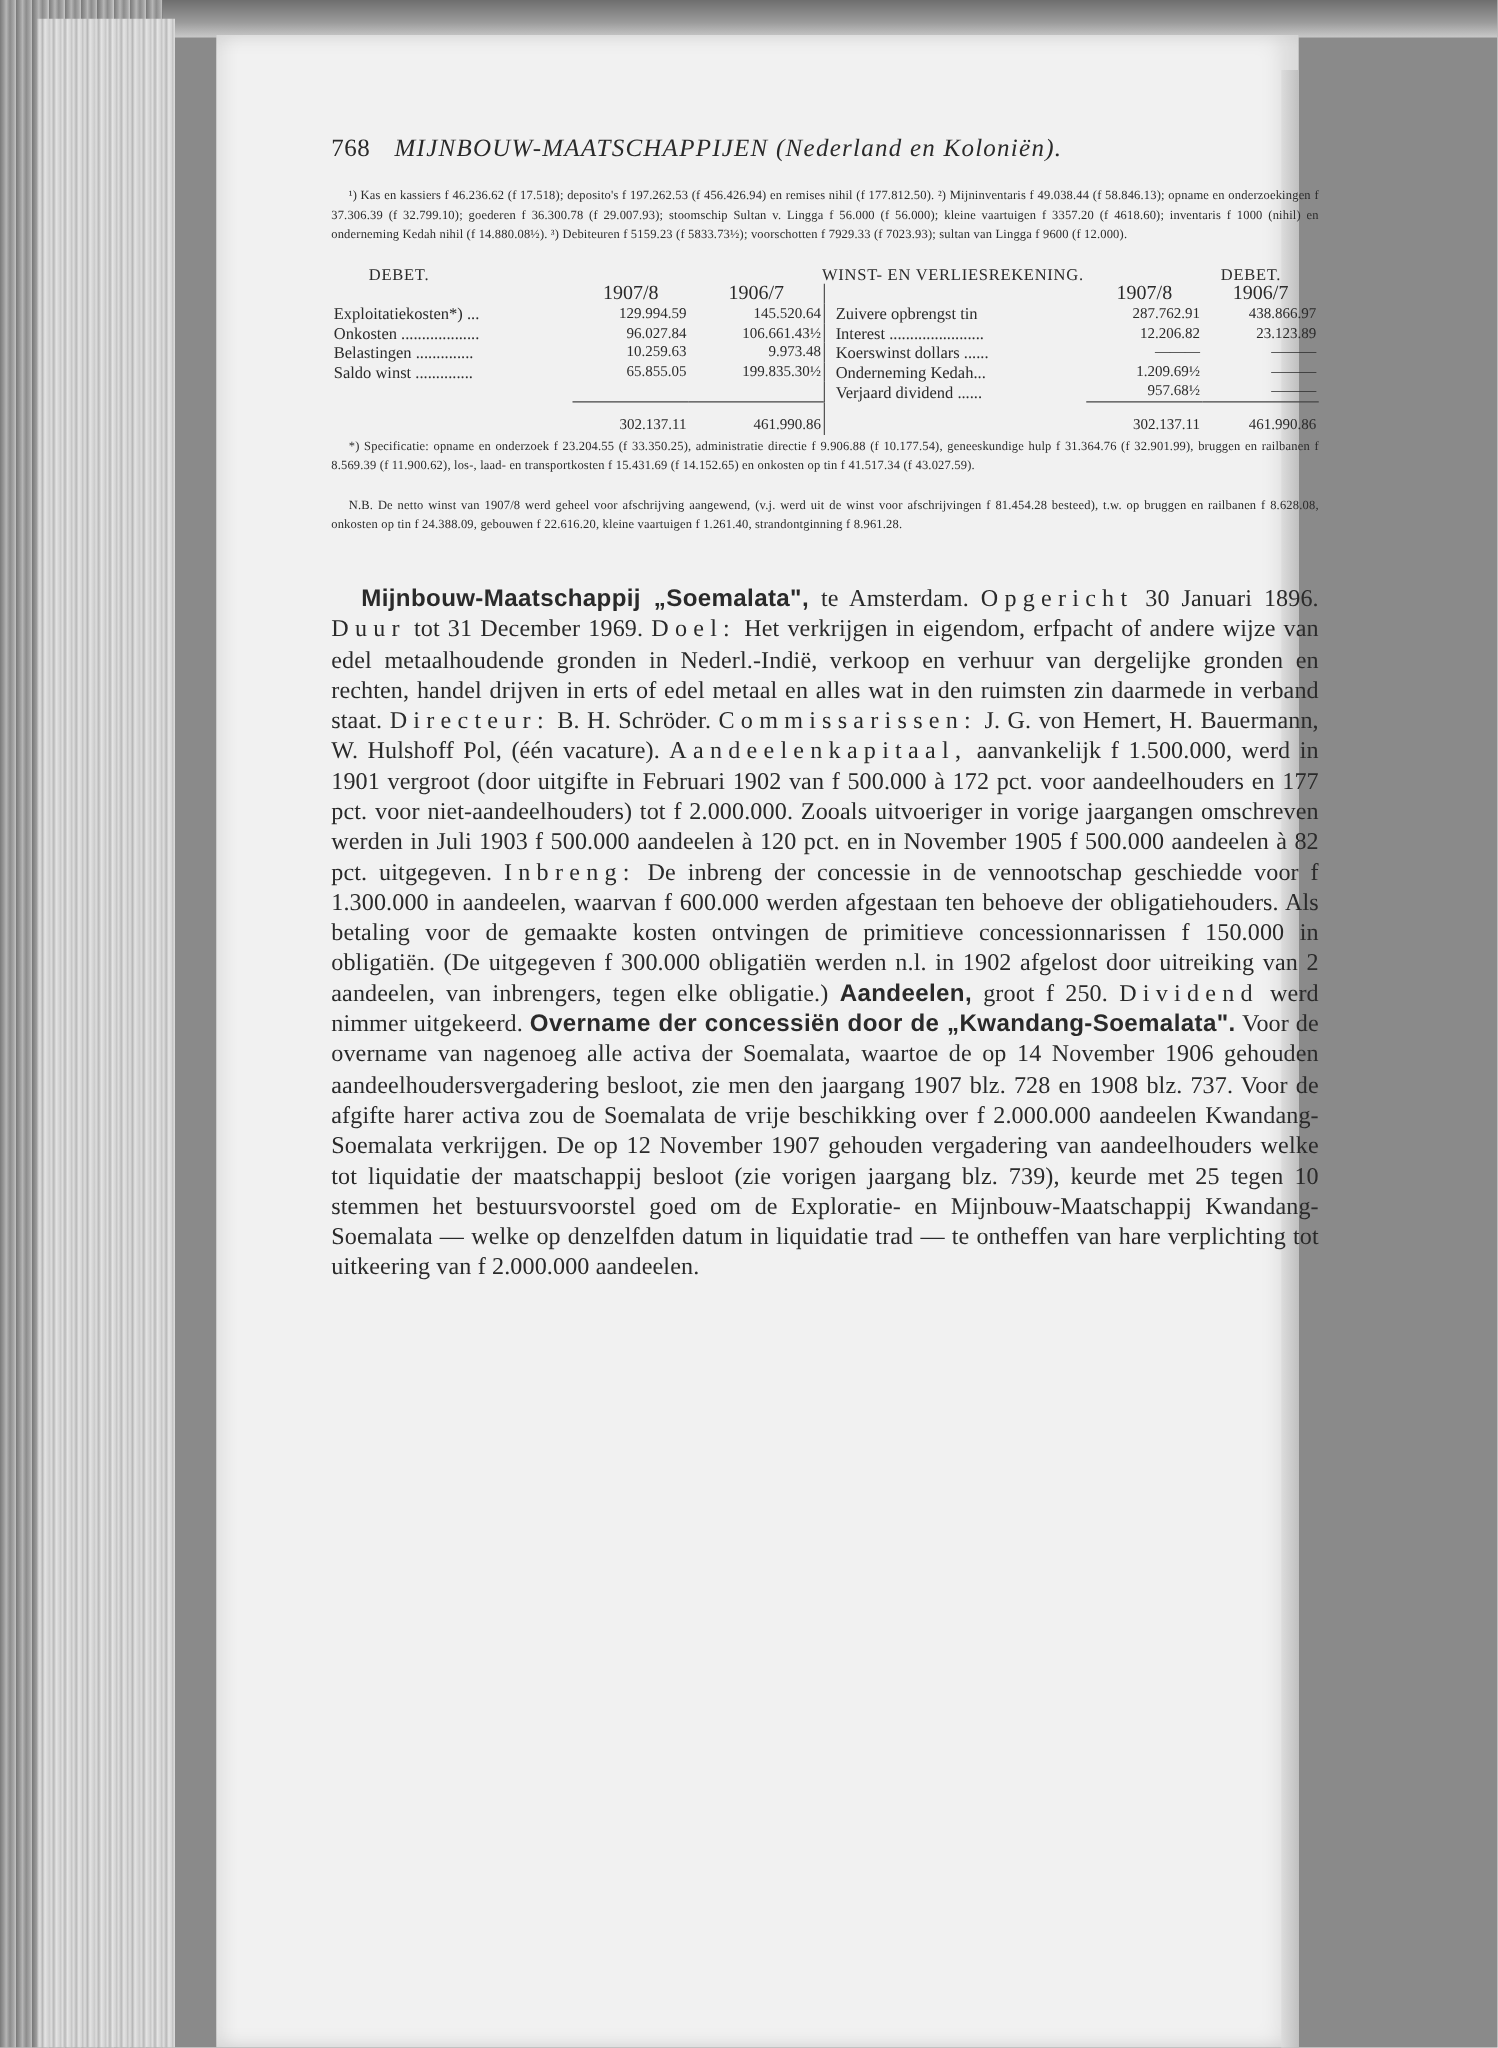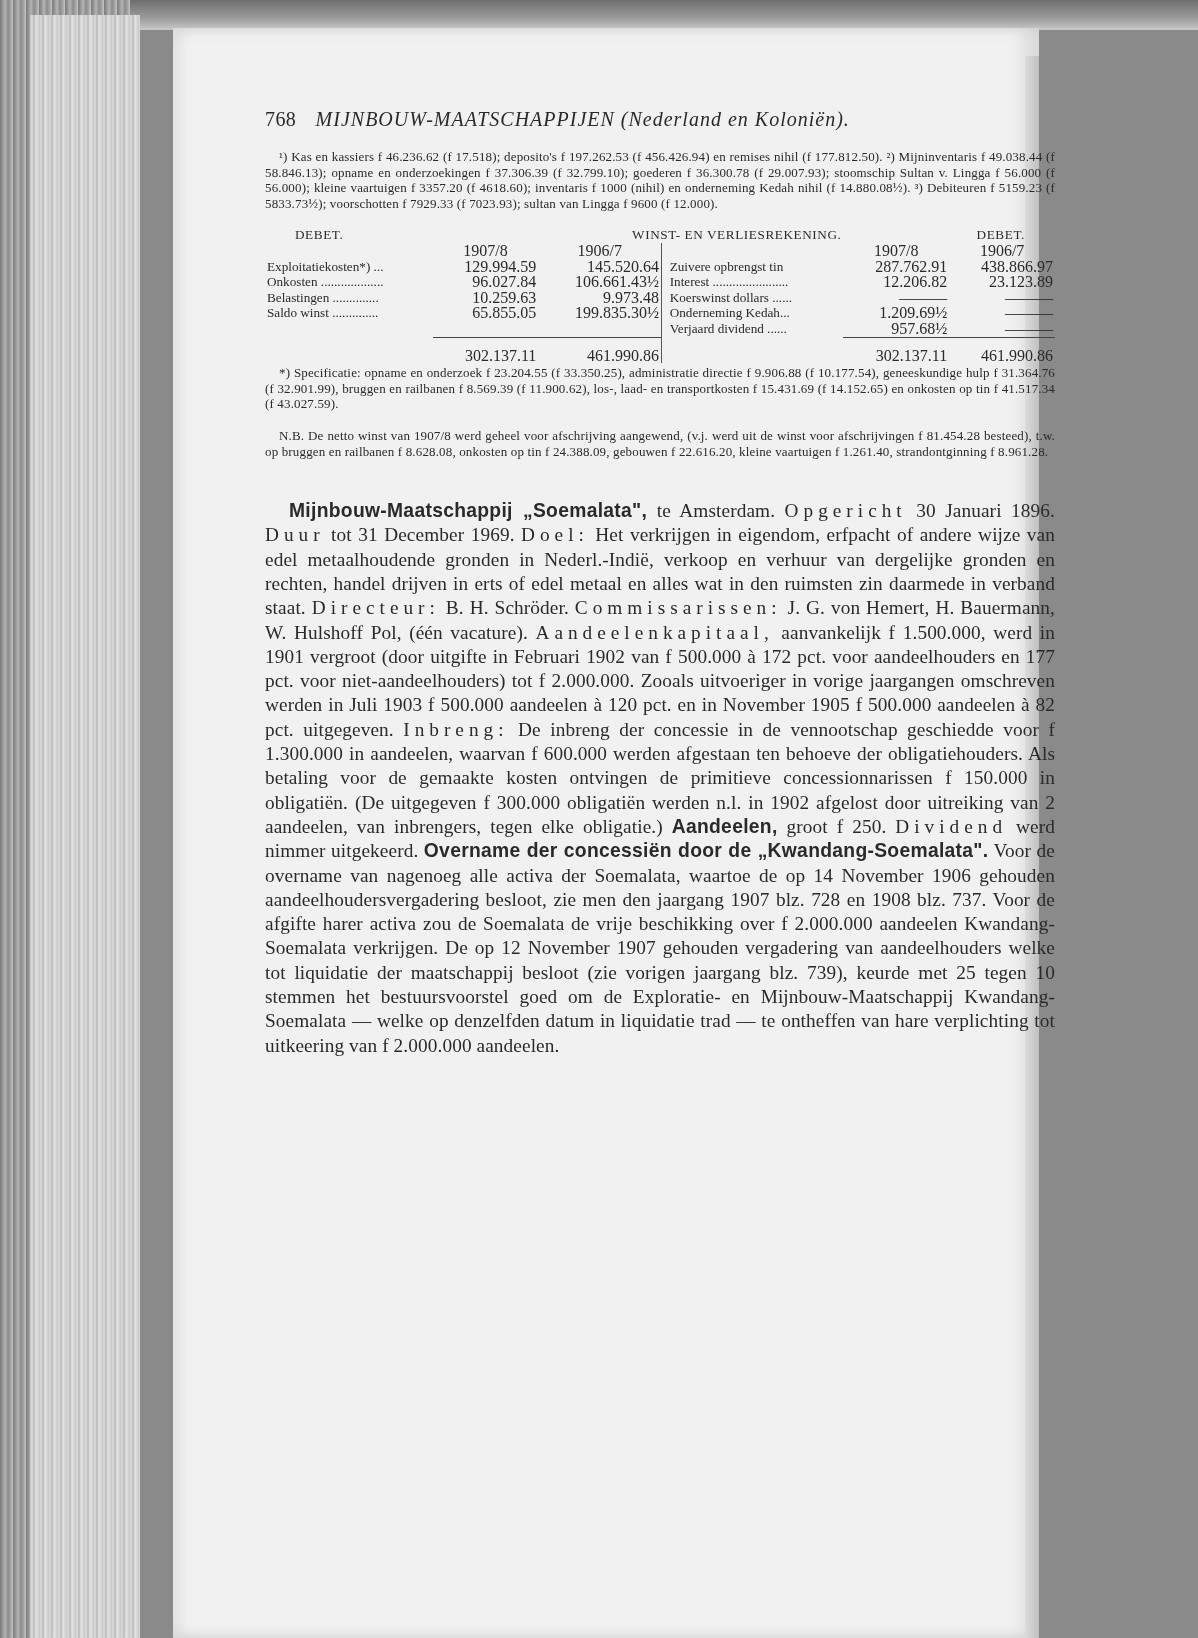--- a/index.html
+++ b/index.html
@@ -30,28 +30,28 @@
   .right-edge {
     position: absolute; right: 0; top: 28px; width: 14px; height: 1610px;
     background: linear-gradient(90deg, #dcdcdc, #c0c0c0);
   }
   .content { position: absolute; left: 92px; top: 80px; width: 790px; }
 
   .running-head { font-size: 20px; letter-spacing: 0.4px; margin-bottom: 18px; }
   .running-head .pageno { font-style: normal; margin-right: 14px; }
   .running-head .title { font-style: italic; letter-spacing: 1px; }
 
-  .small { font-size: 13px; line-height: 15.6px; text-align: justify; letter-spacing: 0.15px; }
+  .small { font-size: 10px; line-height: 15.6px; text-align: justify; letter-spacing: 0.15px; }
   .small p { margin: 0; }
   .indent { text-indent: 14px; }
 
   table.wv { border-collapse: collapse; width: 790px; font-size: 13.2px; margin-top: 16px; }
   table.wv td { padding: 0 2px; line-height: 15.6px; white-space: nowrap; }
   .hdr td { padding-bottom: 6px; letter-spacing: 0.6px; }
-  .num { text-align: right; font-size: 16px; }
+  .num { text-align: right; font-size: 12px; }
   .ctr { text-align: center; font-size: 16px; }
   .divider { border-left: 1px solid #555; }
   .totline td.line { border-top: 1px solid #444; height: 10px; }
 
   .nb { margin-top: 16px; }
   .spec { margin-top: 2px; }
 
   .main { margin-top: 40px; font-size: 19.3px; line-height: 24.3px; text-align: justify; letter-spacing: 0.1px; }
   .main .co { font-family: "Liberation Sans", "DejaVu Sans", sans-serif; font-weight: bold; letter-spacing: 0.3px; }
   .main .sp { letter-spacing: 5px; }

